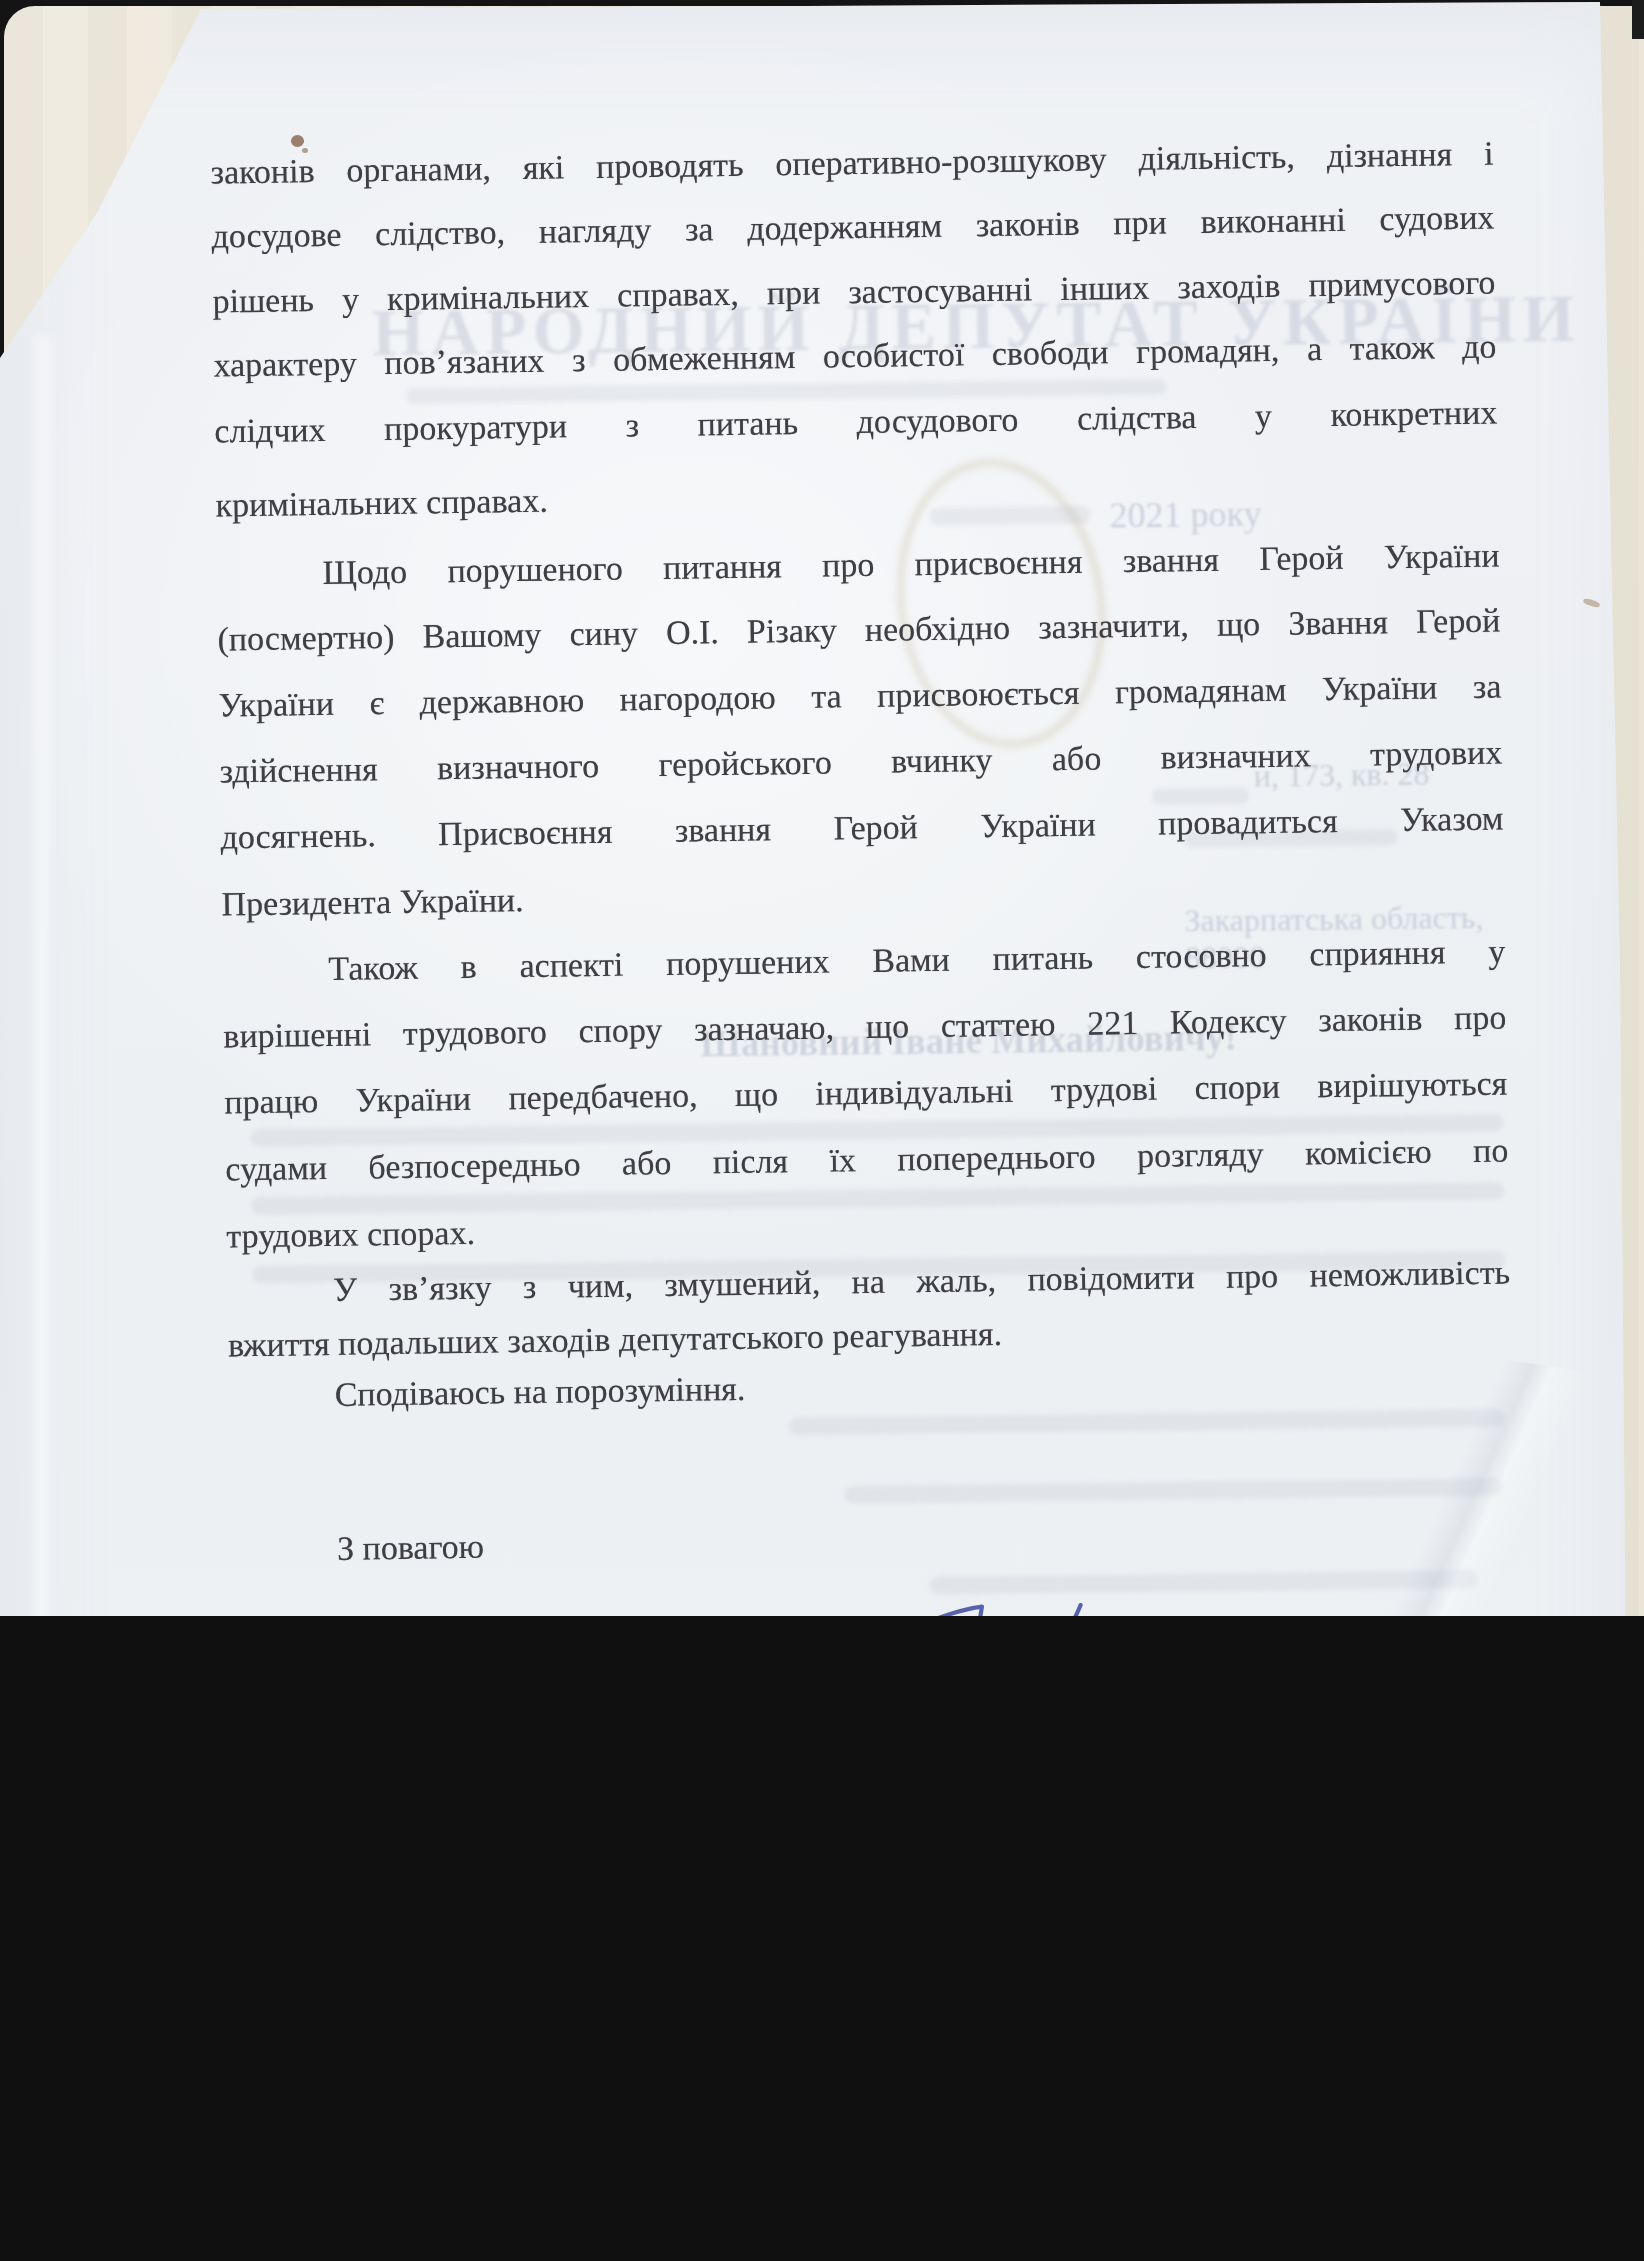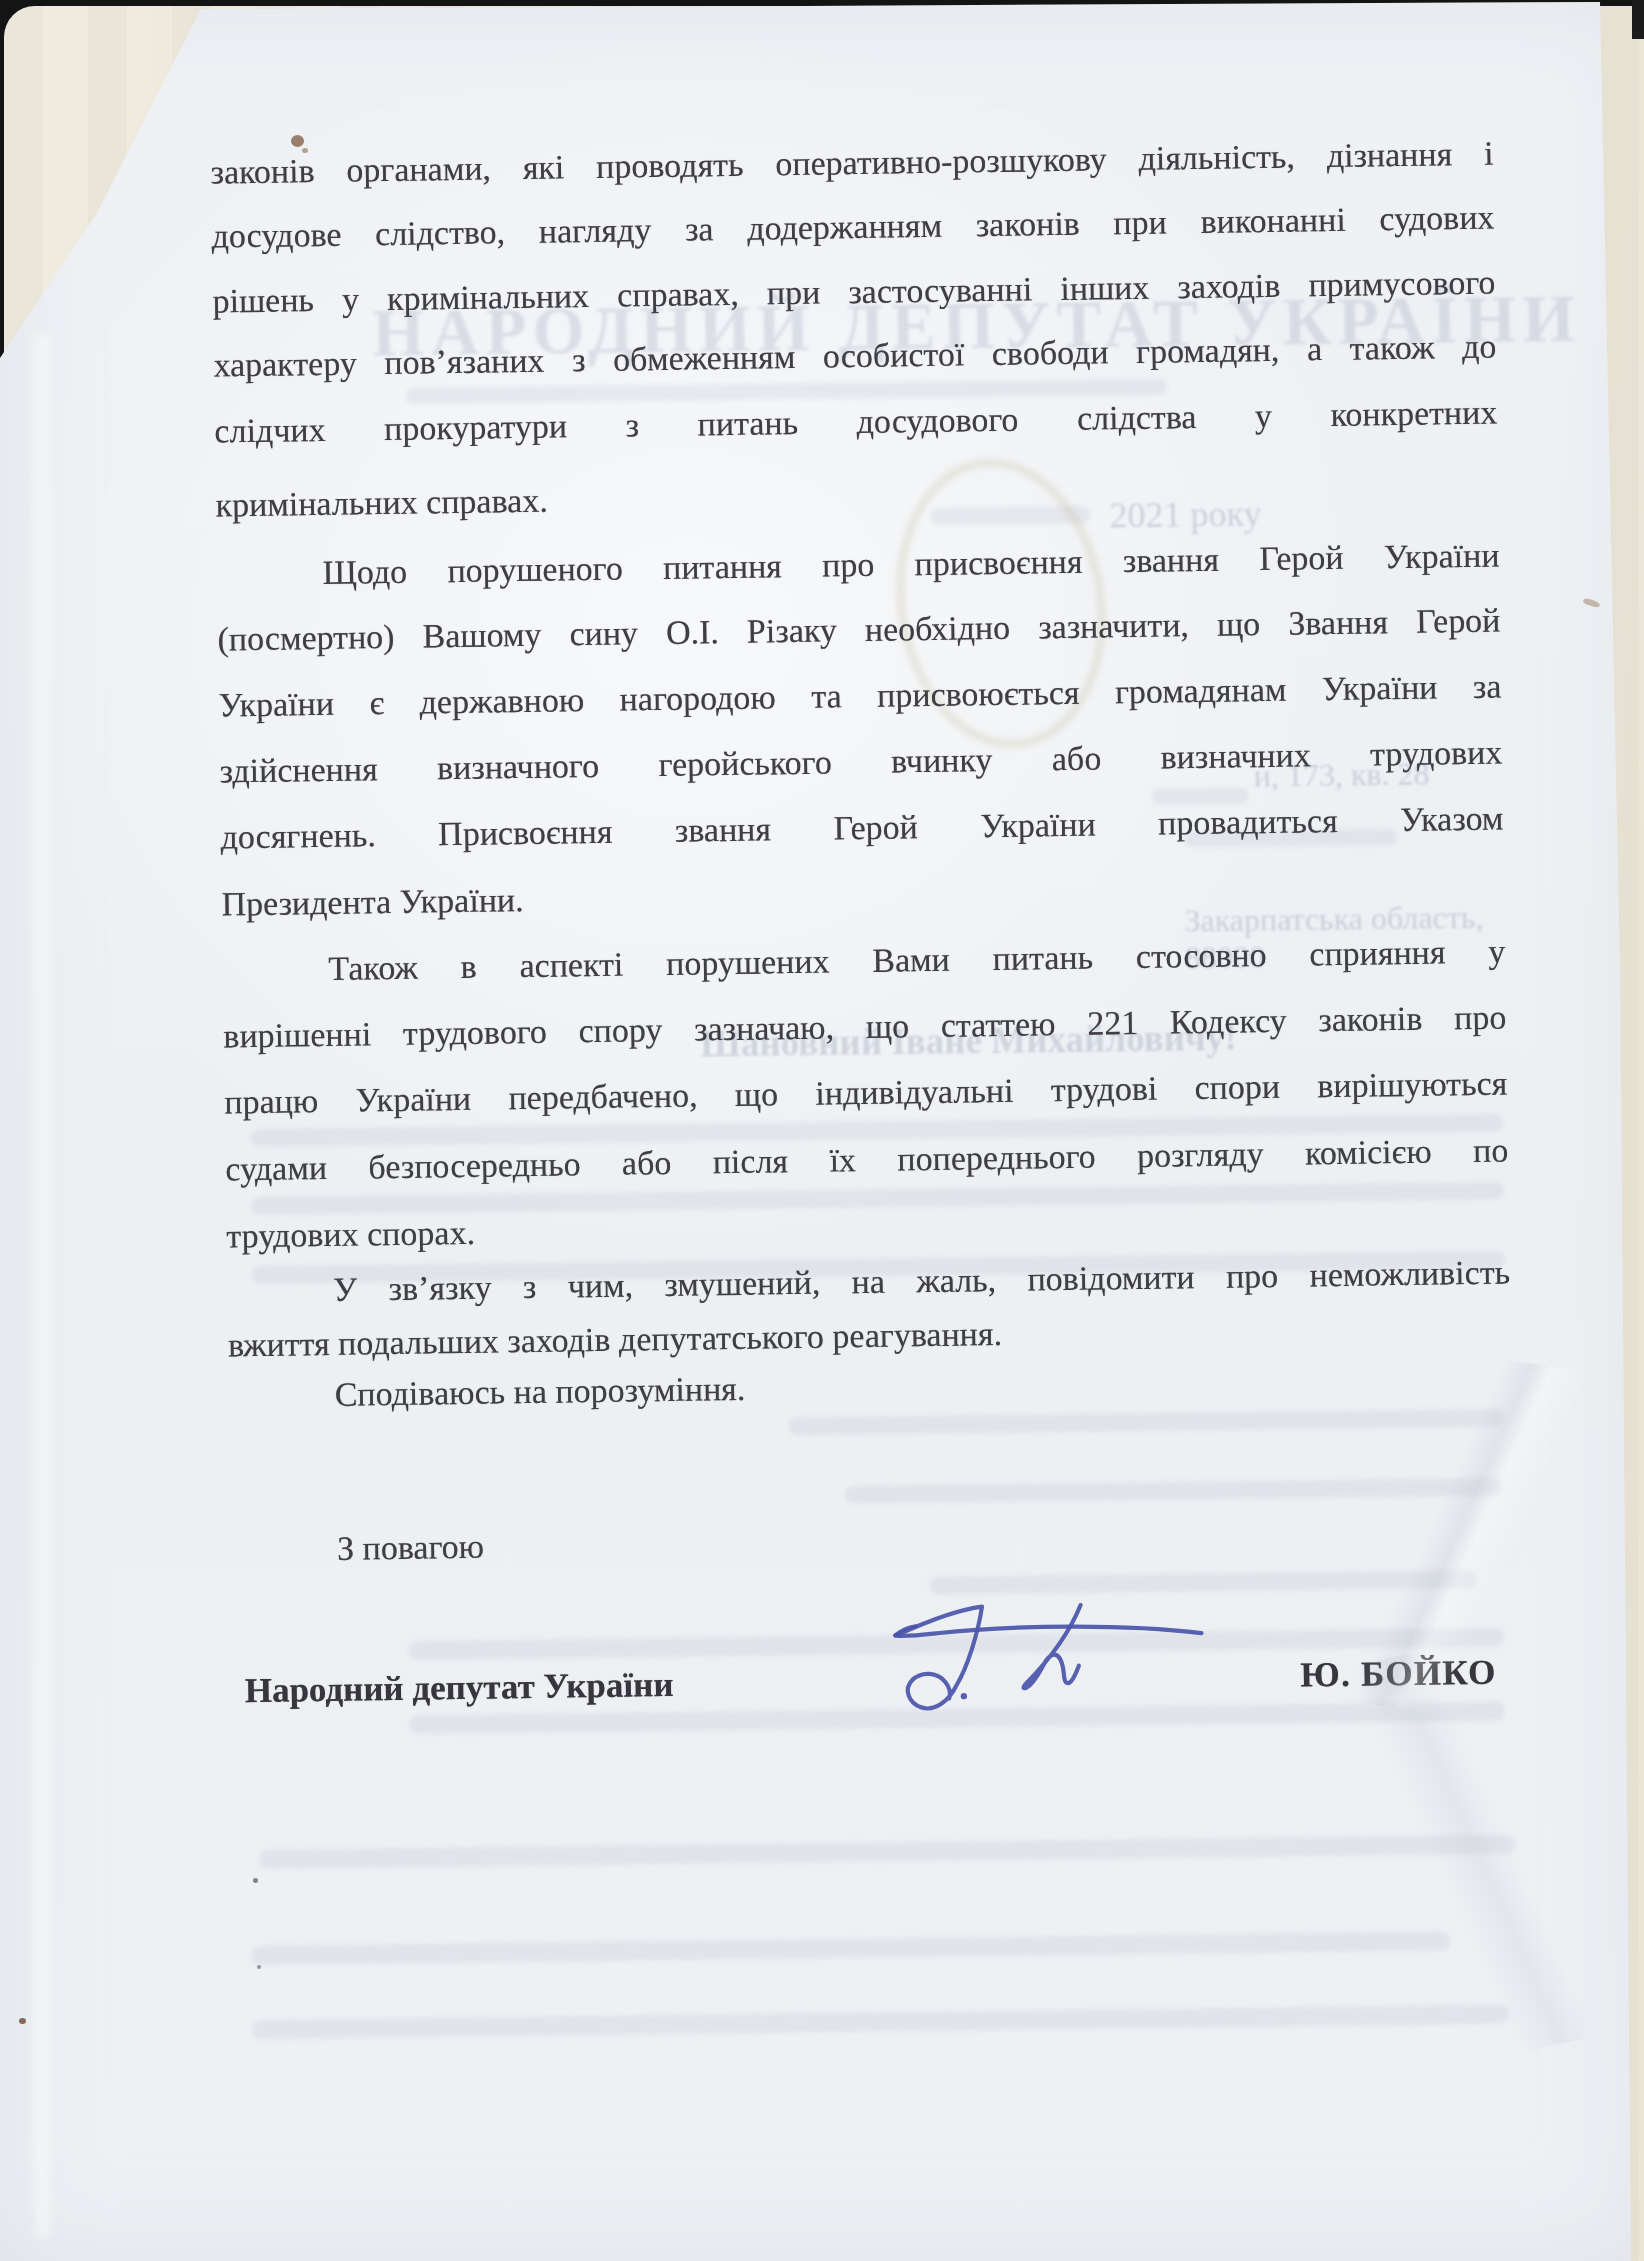--- a/index.html
+++ b/index.html
@@ -1,17 +1,17 @@
 <!DOCTYPE html>
 <html style="--ink: #3f3e44; --signature-ink: #4a55aa; --paper: #eef0f4; --backing: #ece6d8; --scanner-bed: #141414;font-size:10.3px"><head>
 <meta charset="utf-8">
 <style>
   html,body{margin:0;padding:0;background:#101010;}
   #canvas{
-    position:relative;width:1644px;height:2261px;overflow:hidden;
+    position:relative;width:1644px;height:1616px;overflow:hidden;
     background:var(--scanner-bed,#141414);
     font-family:"Liberation Serif","DejaVu Serif",serif;
   }
   
   .backing{
     position:absolute;left:3.9px;top:6.4px;right:0;bottom:0;
     background:linear-gradient(93deg,#f0ebdf 0%,#ece6d8 30%,#efe9dc 60%,#e9e4d6 100%);
     border-radius:31px 0 0 0;
   }
   .backing-shade{

